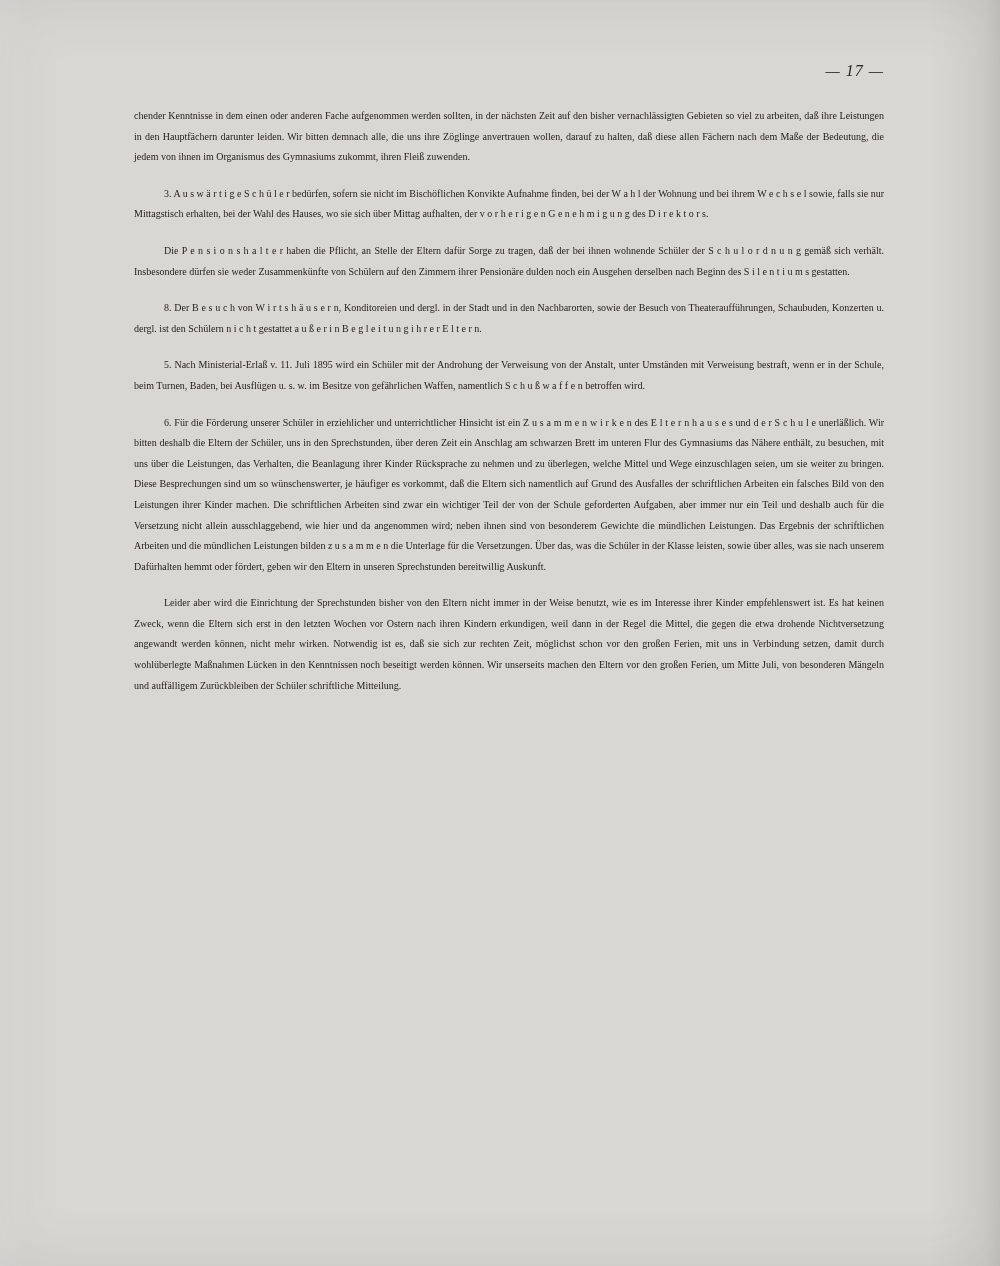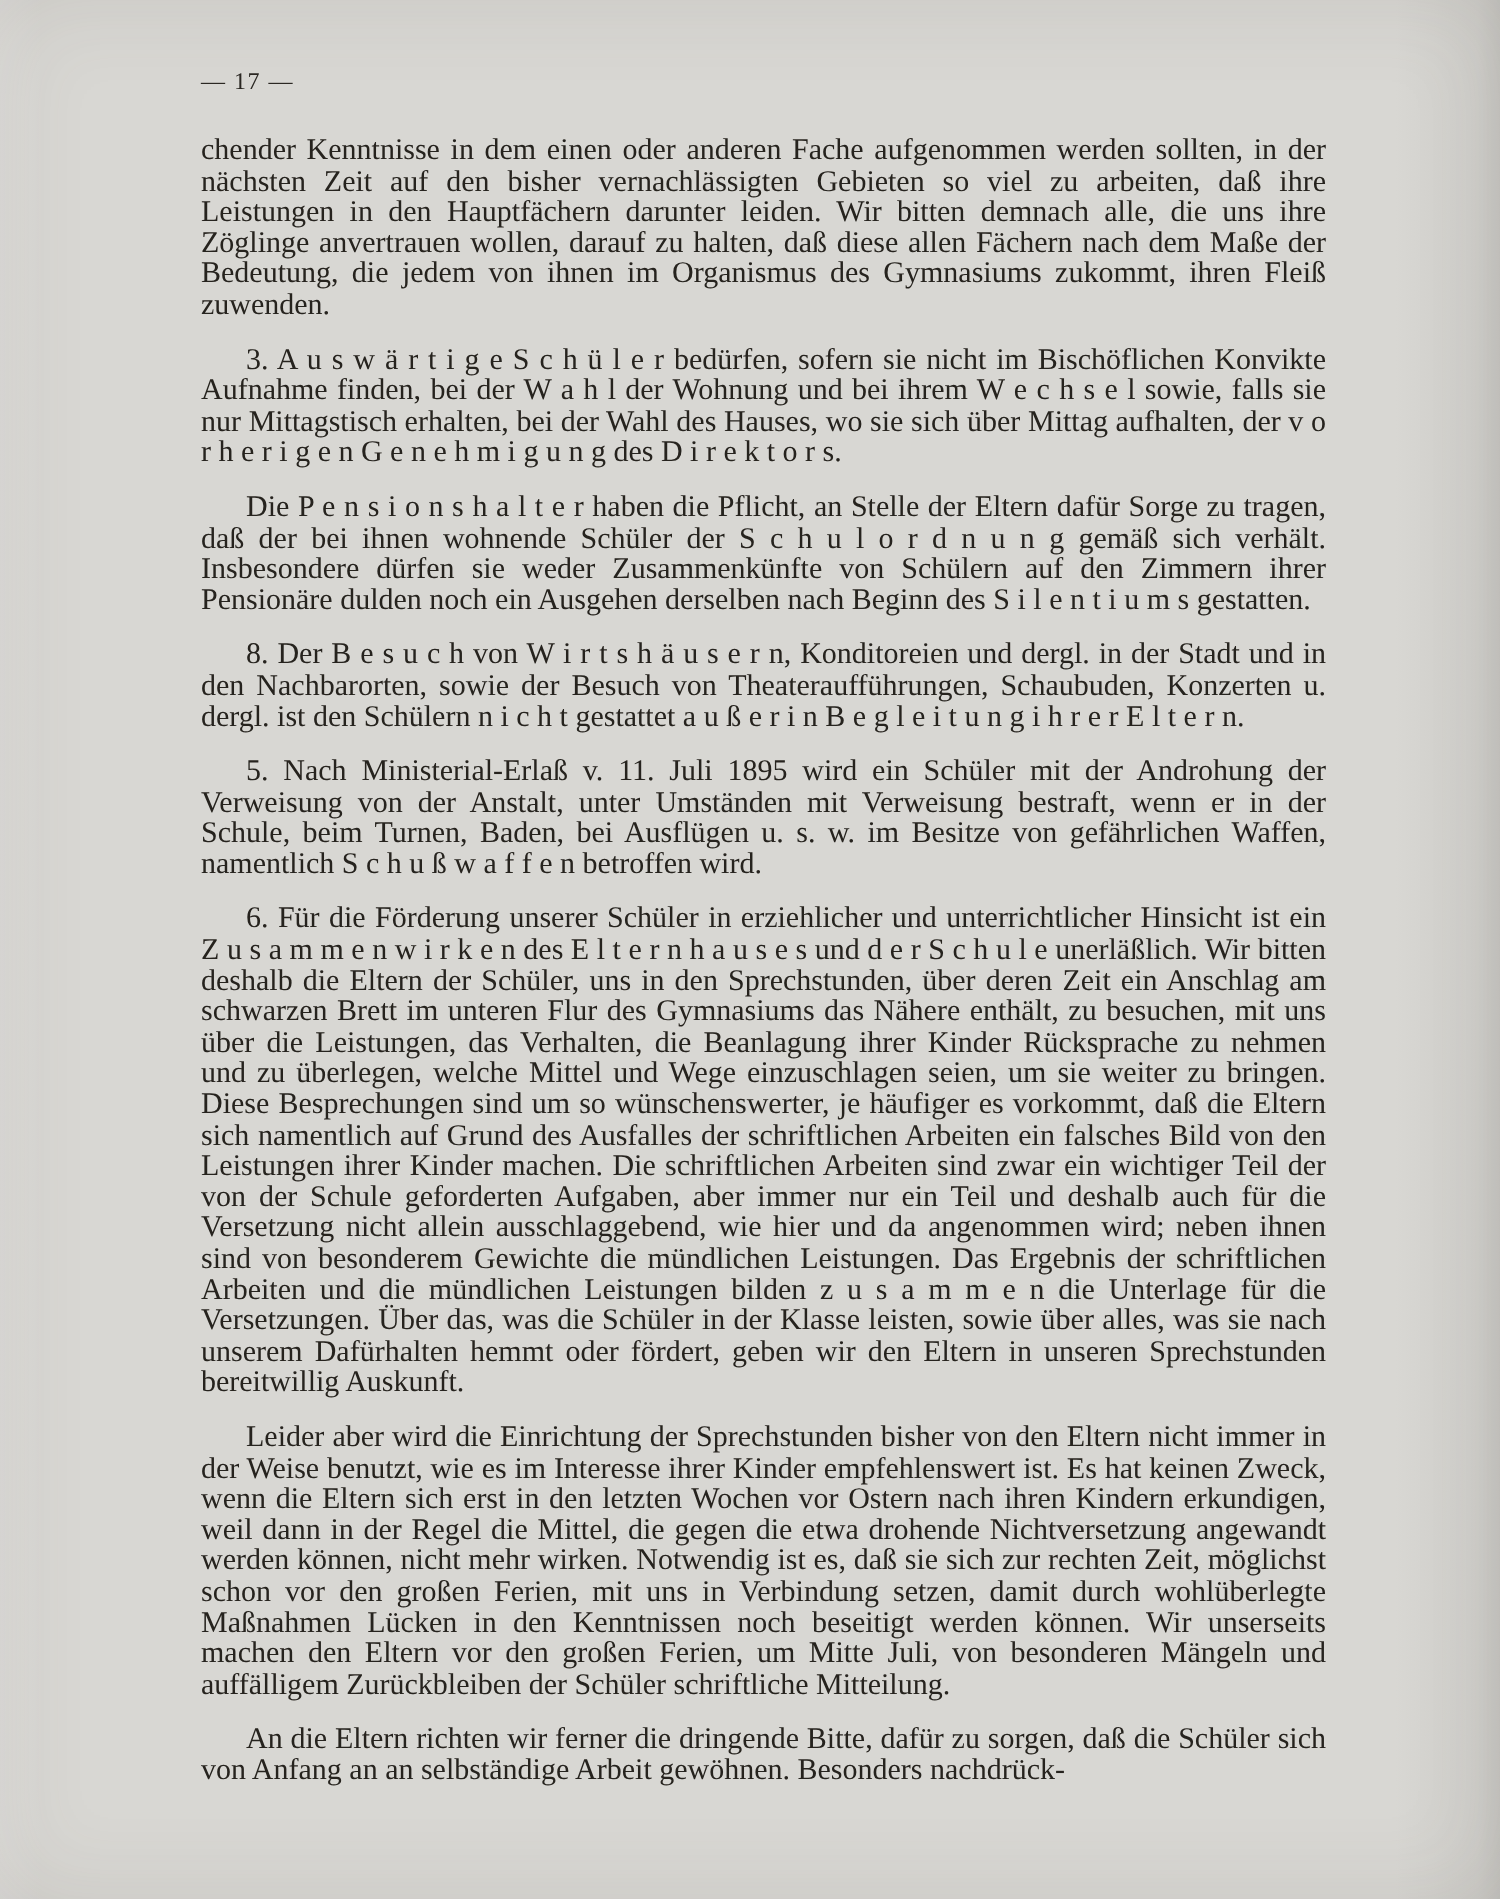--- a/index.html
+++ b/index.html
@@ -18,29 +18,30 @@
     width: 1000px;
     height: 1266px;
     box-sizing: border-box;
     background: linear-gradient(90deg, #deddda 0px, #d8d7d3 28px, #d8d7d3 930px, #cfceca 985px, #c6c5c1 1000px),
                 #d8d7d3;
     color: #26231e;
     padding: 46px 116px 30px 134px;
     box-shadow: inset 0 0 60px rgba(90,85,75,0.12);
   }
   .page-number {
-    text-align: left;
+    text-align: right;
     font-size: 16px;
     letter-spacing: 1px;
-    margin: 0 0 26px 0;
+    margin: 16px 0 26px 0;
     color: #2b2823;
+    font-style: italic;
   }
   .body-text p {
     margin: 0 0 9px 0;
-    font-size: 20px;
+    font-size: 10px;
     line-height: 20.6px;
     text-align: justify;
     color: #26231e;
   }
   .body-text p.indent {
     text-indent: 30px;
   }
   .body-text p.gap-before {
     margin-top: 16px;
   }
@@ -61,17 +62,16 @@
     <p class="indent gap-before">Die P e n s i o n s h a l t e r haben die Pflicht, an Stelle der Eltern dafür Sorge zu tragen, daß der bei ihnen wohnende Schüler der S c h u l o r d n u n g gemäß sich verhält. Insbesondere dürfen sie weder Zusammenkünfte von Schülern auf den Zimmern ihrer Pensionäre dulden noch ein Ausgehen derselben nach Beginn des S i l e n t i u m s gestatten.</p>
 
     <p class="indent gap-before">8. Der B e s u c h von W i r t s h ä u s e r n, Konditoreien und dergl. in der Stadt und in den Nachbarorten, sowie der Besuch von Theateraufführungen, Schaubuden, Konzerten u. dergl. ist den Schülern n i c h t gestattet a u ß e r i n B e g l e i t u n g i h r e r E l t e r n.</p>
 
     <p class="indent gap-before">5. Nach Ministerial-Erlaß v. 11. Juli 1895 wird ein Schüler mit der Androhung der Verweisung von der Anstalt, unter Umständen mit Verweisung bestraft, wenn er in der Schule, beim Turnen, Baden, bei Ausflügen u. s. w. im Besitze von gefährlichen Waffen, namentlich S c h u ß w a f f e n betroffen wird.</p>
 
     <p class="indent gap-before">6. Für die Förderung unserer Schüler in erziehlicher und unterrichtlicher Hinsicht ist ein Z u s a m m e n w i r k e n des E l t e r n h a u s e s und d e r S c h u l e unerläßlich. Wir bitten deshalb die Eltern der Schüler, uns in den Sprechstunden, über deren Zeit ein Anschlag am schwarzen Brett im unteren Flur des Gymnasiums das Nähere enthält, zu besuchen, mit uns über die Leistungen, das Verhalten, die Beanlagung ihrer Kinder Rücksprache zu nehmen und zu überlegen, welche Mittel und Wege einzuschlagen seien, um sie weiter zu bringen. Diese Besprechungen sind um so wünschenswerter, je häufiger es vorkommt, daß die Eltern sich namentlich auf Grund des Ausfalles der schriftlichen Arbeiten ein falsches Bild von den Leistungen ihrer Kinder machen. Die schriftlichen Arbeiten sind zwar ein wichtiger Teil der von der Schule geforderten Aufgaben, aber immer nur ein Teil und deshalb auch für die Versetzung nicht allein ausschlaggebend, wie hier und da angenommen wird; neben ihnen sind von besonderem Gewichte die mündlichen Leistungen. Das Ergebnis der schriftlichen Arbeiten und die mündlichen Leistungen bilden z u s a m m e n die Unterlage für die Versetzungen. Über das, was die Schüler in der Klasse leisten, sowie über alles, was sie nach unserem Dafürhalten hemmt oder fördert, geben wir den Eltern in unseren Sprechstunden bereitwillig Auskunft.</p>
 
     <p class="indent gap-before">Leider aber wird die Einrichtung der Sprechstunden bisher von den Eltern nicht immer in der Weise benutzt, wie es im Interesse ihrer Kinder empfehlenswert ist. Es hat keinen Zweck, wenn die Eltern sich erst in den letzten Wochen vor Ostern nach ihren Kindern erkundigen, weil dann in der Regel die Mittel, die gegen die etwa drohende Nichtversetzung angewandt werden können, nicht mehr wirken. Notwendig ist es, daß sie sich zur rechten Zeit, möglichst schon vor den großen Ferien, mit uns in Verbindung setzen, damit durch wohlüberlegte Maßnahmen Lücken in den Kenntnissen noch beseitigt werden können. Wir unserseits machen den Eltern vor den großen Ferien, um Mitte Juli, von besonderen Mängeln und auffälligem Zurückbleiben der Schüler schriftliche Mitteilung.</p>
 
-    <p class="indent gap-before">An die Eltern richten wir ferner die dringende Bitte, dafür zu sorgen, daß die Schüler sich von Anfang an an selbständige Arbeit gewöhnen. Besonders nachdrück-</p>
 
   </div>
 
 </div>
 
 </body></html>

